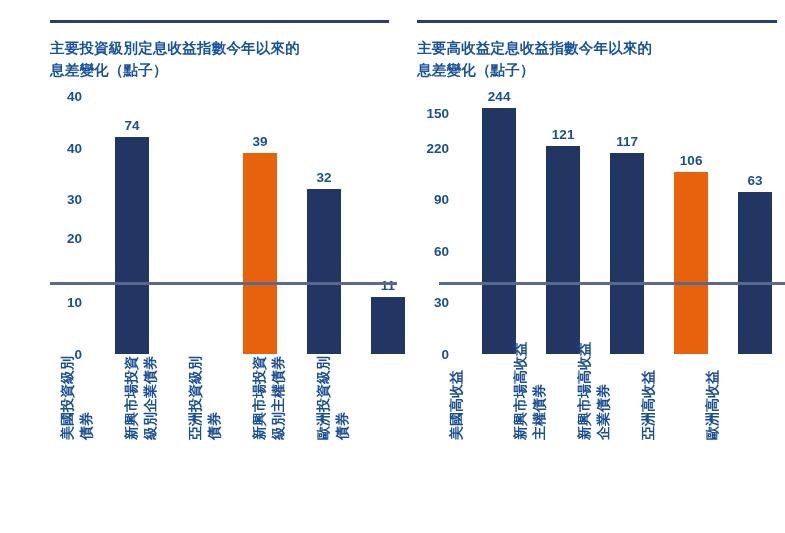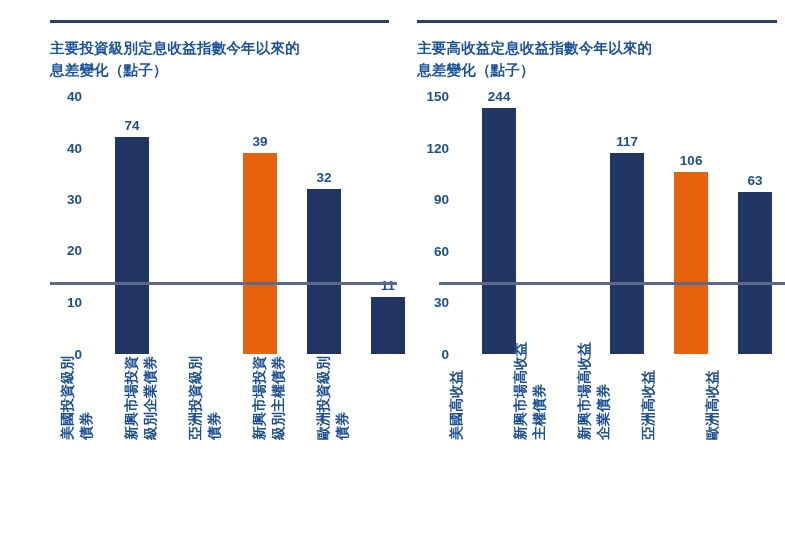--- a/index.html
+++ b/index.html
@@ -151,21 +151,21 @@
 <div class="page">
 
   <div class="panel panel-left">
     <div class="top-rule"></div>
     <div class="chart-title">主要投資級別定息收益指數今年以來的
 息差變化（點子）</div>
     <div class="plot-wrap">
       <div class="y-axis">
           <div class="y-tick" style="top: 258px;">0</div>
           <div class="y-tick" style="top: 206.4px;">10</div>
-          <div class="y-tick" style="top: 154px;">20</div>
+          <div class="y-tick" style="top: 142px;">20</div>
           <div class="y-tick" style="top: 103.2px;">30</div>
           <div class="y-tick" style="top: 51.6px;">40</div>
           <div class="y-tick" style="top: 0px;">40</div>
         </div>
       <div class="bars-area">
           <div class="bar-slot" style="left: 8px; height: 258px;">
             <div class="bar" style="height: 216.72px;"></div>
             <div class="bar-label" style="bottom: 220.72px;">74</div>
           </div>
           <div class="bar-slot" style="left: 136px; height: 258px;">
@@ -210,27 +210,31 @@
   <div class="panel panel-right">
     <div class="top-rule"></div>
     <div class="chart-title">主要高收益定息收益指數今年以來的
 息差變化（點子）</div>
     <div class="plot-wrap">
       <div class="y-axis">
           <div class="y-tick" style="top: 258px;">0</div>
           <div class="y-tick" style="top: 206.4px;">30</div>
           <div class="y-tick" style="top: 154.8px;">60</div>
           <div class="y-tick" style="top: 103.2px;">90</div>
-          <div class="y-tick" style="top: 51.6px;">120</div>
-          <div class="y-tick" style="top: 0px;">150</div>
+          <div class="y-tick" style="top: 51.6px;">220</div>
+          <div class="y-tick" style="top: 17px;">150</div>
         </div>
       <div class="bars-area">
           <div class="bar-slot" style="left: 8px; height: 258px;">
             <div class="bar" style="height: 245.96px;"></div>
             <div class="bar-label" style="bottom: 249.96px;">244</div>
+          </div>
+          <div class="bar-slot" style="left: 72px; height: 258px;">
+            <div class="bar" style="height: 208.12px;"></div>
+            <div class="bar-label" style="bottom: 212.12px;">121</div>
           </div>
           <div class="bar-slot" style="left: 136px; height: 258px;">
             <div class="bar" style="height: 201.24px;"></div>
             <div class="bar-label" style="bottom: 205.24px;">117</div>
           </div>
           <div class="bar-slot" style="left: 200px; height: 258px;">
             <div class="bar accent" style="height: 182.32px;"></div>
             <div class="bar-label" style="bottom: 186.32px;">106</div>
           </div>
           <div class="bar-slot" style="left: 264px; height: 258px;">

